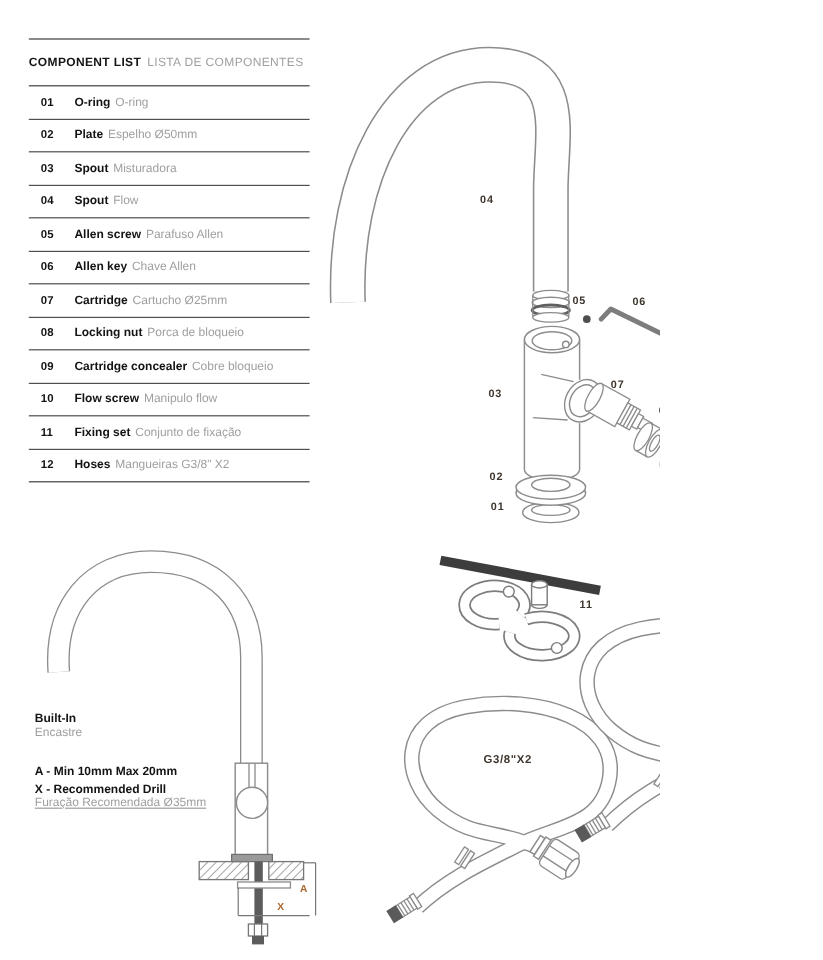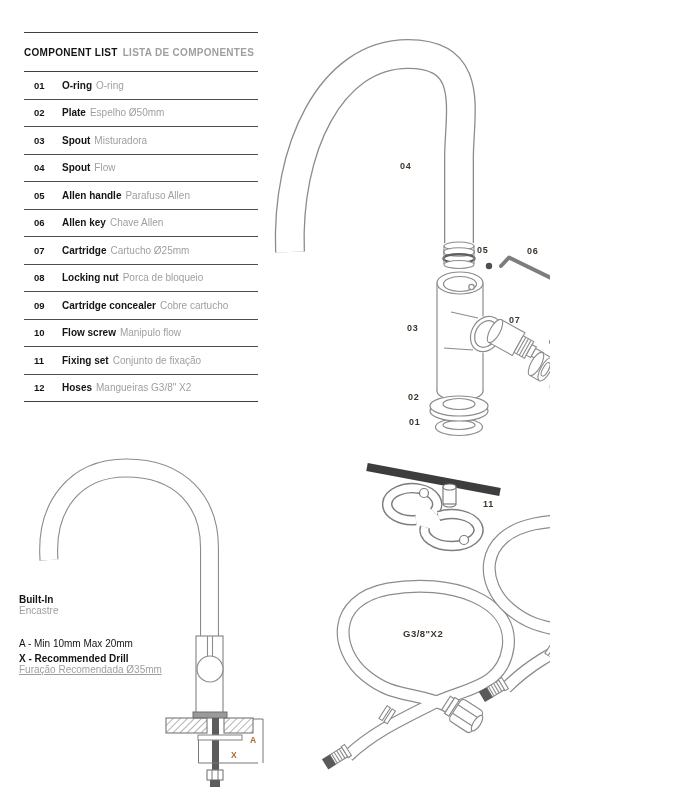--- a/index.html
+++ b/index.html
@@ -3,32 +3,32 @@
 <meta charset="utf-8">
 <style>
   html,body{margin:0;padding:0;background:#fff;}
   .page{position:relative;width:550px;height:800px;background:#fff;overflow:hidden;
         font-family:"Liberation Sans",sans-serif;color:#1c1c1c;}
   svg.artwork{position:absolute;left:0;top:0;}
   
   .complist{position:absolute;left:24px;top:32px;width:234px;}
   .list-header{border-top:1.6px solid #3f3f3f;height:38px;display:flex;align-items:center;}
   .list-header .t1{font-weight:bold;font-size:10px;letter-spacing:.3px;color:#141414;}
-  .list-header .t2{font-size:10px;letter-spacing:.3px;color:#9f9f9f;margin-left:5px;font-weight:bold;}
+  .list-header .t2{font-size:10px;letter-spacing:.3px;color:#9f9f9f;margin-left:5px;}
   .rows{border-top:1.2px solid #3f3f3f;border-bottom:1.2px solid #3f3f3f;}
   .row{display:flex;align-items:center;height:26.5px;}
   .row + .row{border-top:1px solid #4f4f4f;}
   .row .num{width:28px;padding-left:10px;font-weight:bold;font-size:9.5px;color:#141414;flex:none;}
   .row .name{font-weight:bold;font-size:10px;color:#141414;white-space:nowrap;}
   .row .alt{font-size:10px;color:#9f9f9f;margin-left:4px;white-space:nowrap;}
   
-  .notes{position:absolute;left:19px;top:594px;width:190px;}
+  .notes{position:absolute;left:29px;top:594px;width:190px;}
   .notes .bt{font-weight:bold;font-size:10px;color:#141414;}
   .notes .bs{font-size:10px;color:#9f9f9f;margin-bottom:22px;}
-  .notes .na{font-weight:normal;font-size:10px;color:#141414;margin-bottom:4px;}
+  .notes .na{font-weight:bold;font-size:10px;color:#141414;margin-bottom:4px;}
   .notes .nx{font-weight:bold;font-size:10px;color:#141414;}
   .notes .ns{font-size:10px;color:#9f9f9f;text-decoration:underline;}
   
   .plabel{position:absolute;font-size:9px;font-weight:bold;letter-spacing:.8px;color:#3e352c;}
   .hoselabel{position:absolute;font-size:9.5px;font-weight:bold;letter-spacing:.5px;color:#3e352c;}
   .dimlabel{position:absolute;font-size:8.5px;font-weight:bold;color:#a9682f;}
 </style>
 </head>
 <body>
 
@@ -246,42 +246,42 @@
           <span class="name">Spout</span>
           <span class="alt">Misturadora</span>
         </div>
       <div class="row">
           <span class="num">04</span>
           <span class="name">Spout</span>
           <span class="alt">Flow</span>
         </div>
       <div class="row">
           <span class="num">05</span>
-          <span class="name">Allen handle</span>
+          <span class="name">Allen screw</span>
           <span class="alt">Parafuso Allen</span>
         </div>
       <div class="row">
           <span class="num">06</span>
           <span class="name">Allen key</span>
           <span class="alt">Chave Allen</span>
         </div>
       <div class="row">
           <span class="num">07</span>
           <span class="name">Cartridge</span>
           <span class="alt">Cartucho Ø25mm</span>
         </div>
       <div class="row">
           <span class="num">08</span>
           <span class="name">Locking nut</span>
           <span class="alt">Porca de bloqueio</span>
         </div>
       <div class="row">
           <span class="num">09</span>
           <span class="name">Cartridge concealer</span>
-          <span class="alt">Cobre cartucho</span>
+          <span class="alt">Cobre bloqueio</span>
         </div>
       <div class="row">
           <span class="num">10</span>
           <span class="name">Flow screw</span>
           <span class="alt">Manipulo flow</span>
         </div>
       <div class="row">
           <span class="num">11</span>
           <span class="name">Fixing set</span>
           <span class="alt">Conjunto de fixação</span>

